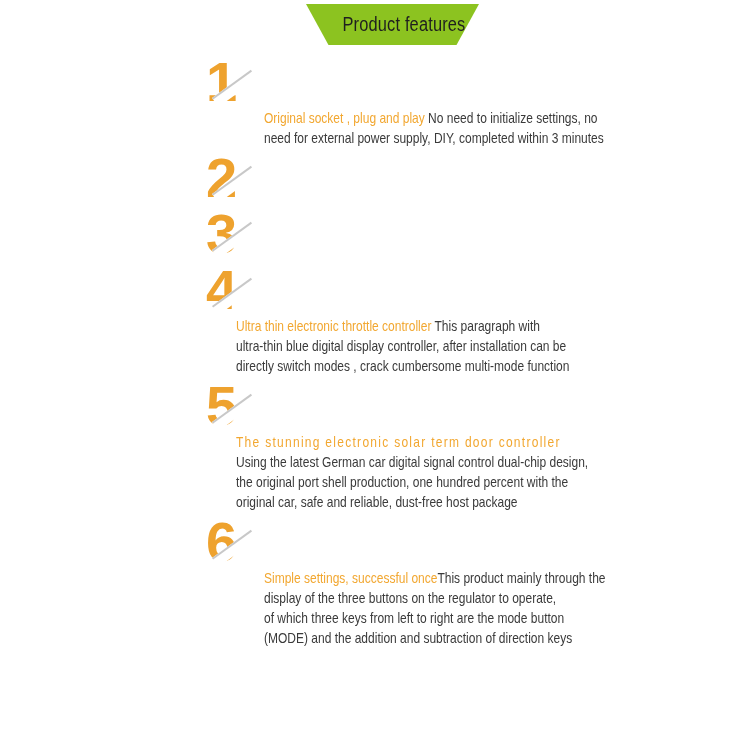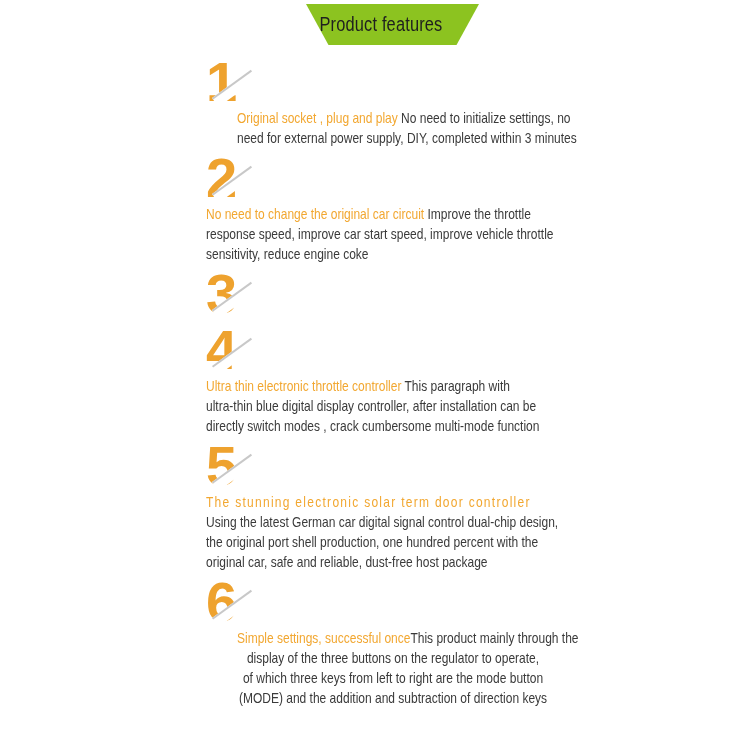--- a/index.html
+++ b/index.html
@@ -28,21 +28,21 @@
   .badge {
     position: absolute;
     left: 306px;
     top: 4px;
     width: 173px;
     height: 41px;
     background: var(--badge-green);
     clip-path: polygon(0% 0%, 100% 0%, 87% 100%, 13% 100%);
     display: flex;
     align-items: center;
-    justify-content: flex-start;
+    justify-content: flex-end;
   }
   .badge-label {
     font-size: 20px;
     color: var(--badge-text);
     transform: scaleX(0.82);
     white-space: nowrap;
     letter-spacing: 0.2px;
   }
   
   .content {
@@ -75,20 +75,21 @@
     width: 48px;
     height: 11px;
     background: var(--background);
     border-top: 2px solid var(--fold-gray);
     transform: rotate(-36deg);
     transform-origin: 0 0;
   }
   .lines {
     position: relative;
     z-index: 3;
+    margin-left: 30px;
   }
   .line {
     font-size: 15px;
     line-height: 20px;
     white-space: nowrap;
     transform: scaleX(0.8);
     color: var(--body-text);
   }
   .feature.align-center .line { text-align: center; transform-origin: 50% 50%; }
   .feature.align-left .line { text-align: left; transform-origin: 0 50%; padding-left: 10px; }
@@ -113,25 +114,20 @@
           <div class="line"><span class="seg-h">Original socket , plug and play </span><span class="seg-b">No need to initialize settings, no</span></div>
           <div class="line"><span class="seg-b">need for external power supply, DIY, completed within 3 minutes</span></div>
         </div>
   </section>
 
   <section class="feature align-left">
     <div class="num-wrap">
       <span class="num">2</span>
       <span class="fold"></span>
     </div>
-    <div class="lines">
-          <div class="line"><span class="seg-h">No need to change the original car circuit </span><span class="seg-b">Improve the throttle</span></div>
-          <div class="line"><span class="seg-b">response speed, improve car start speed, improve vehicle throttle</span></div>
-          <div class="line"><span class="seg-b">sensitivity, reduce engine coke</span></div>
-        </div>
   </section>
 
   <section class="feature align-center">
     <div class="num-wrap">
       <span class="num">3</span>
       <span class="fold"></span>
     </div>
   </section>
 
   <section class="feature align-left">

